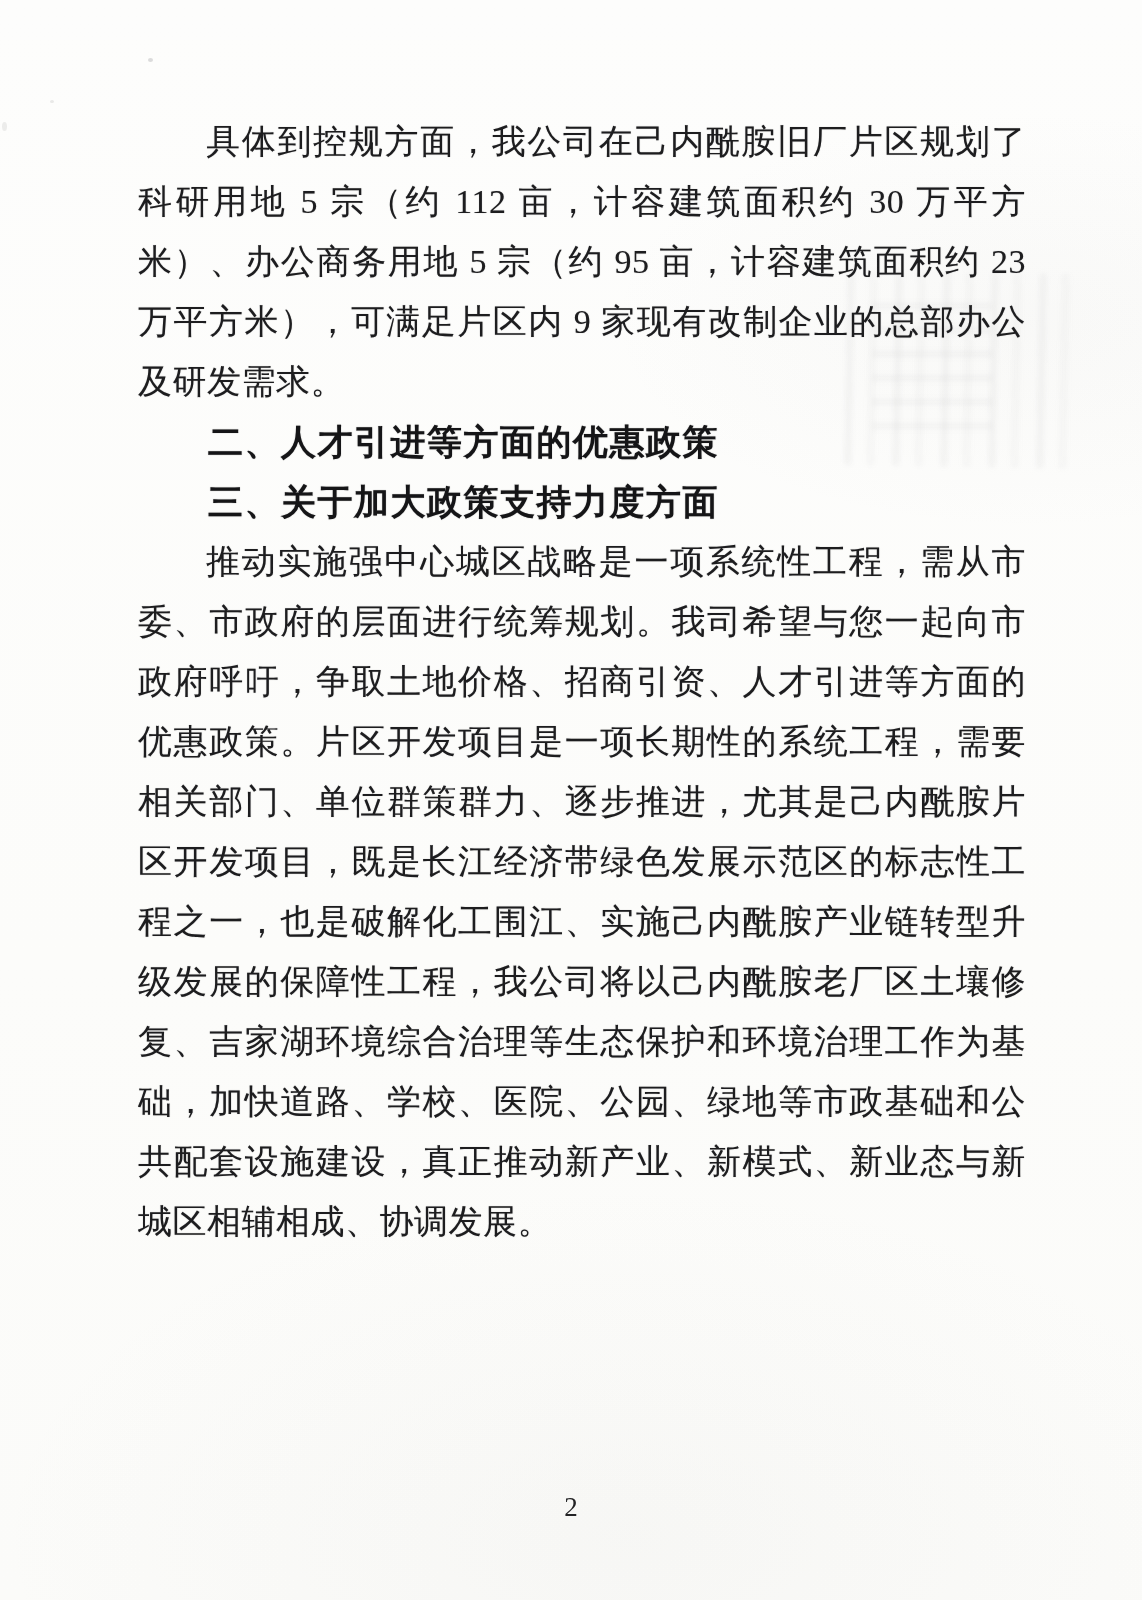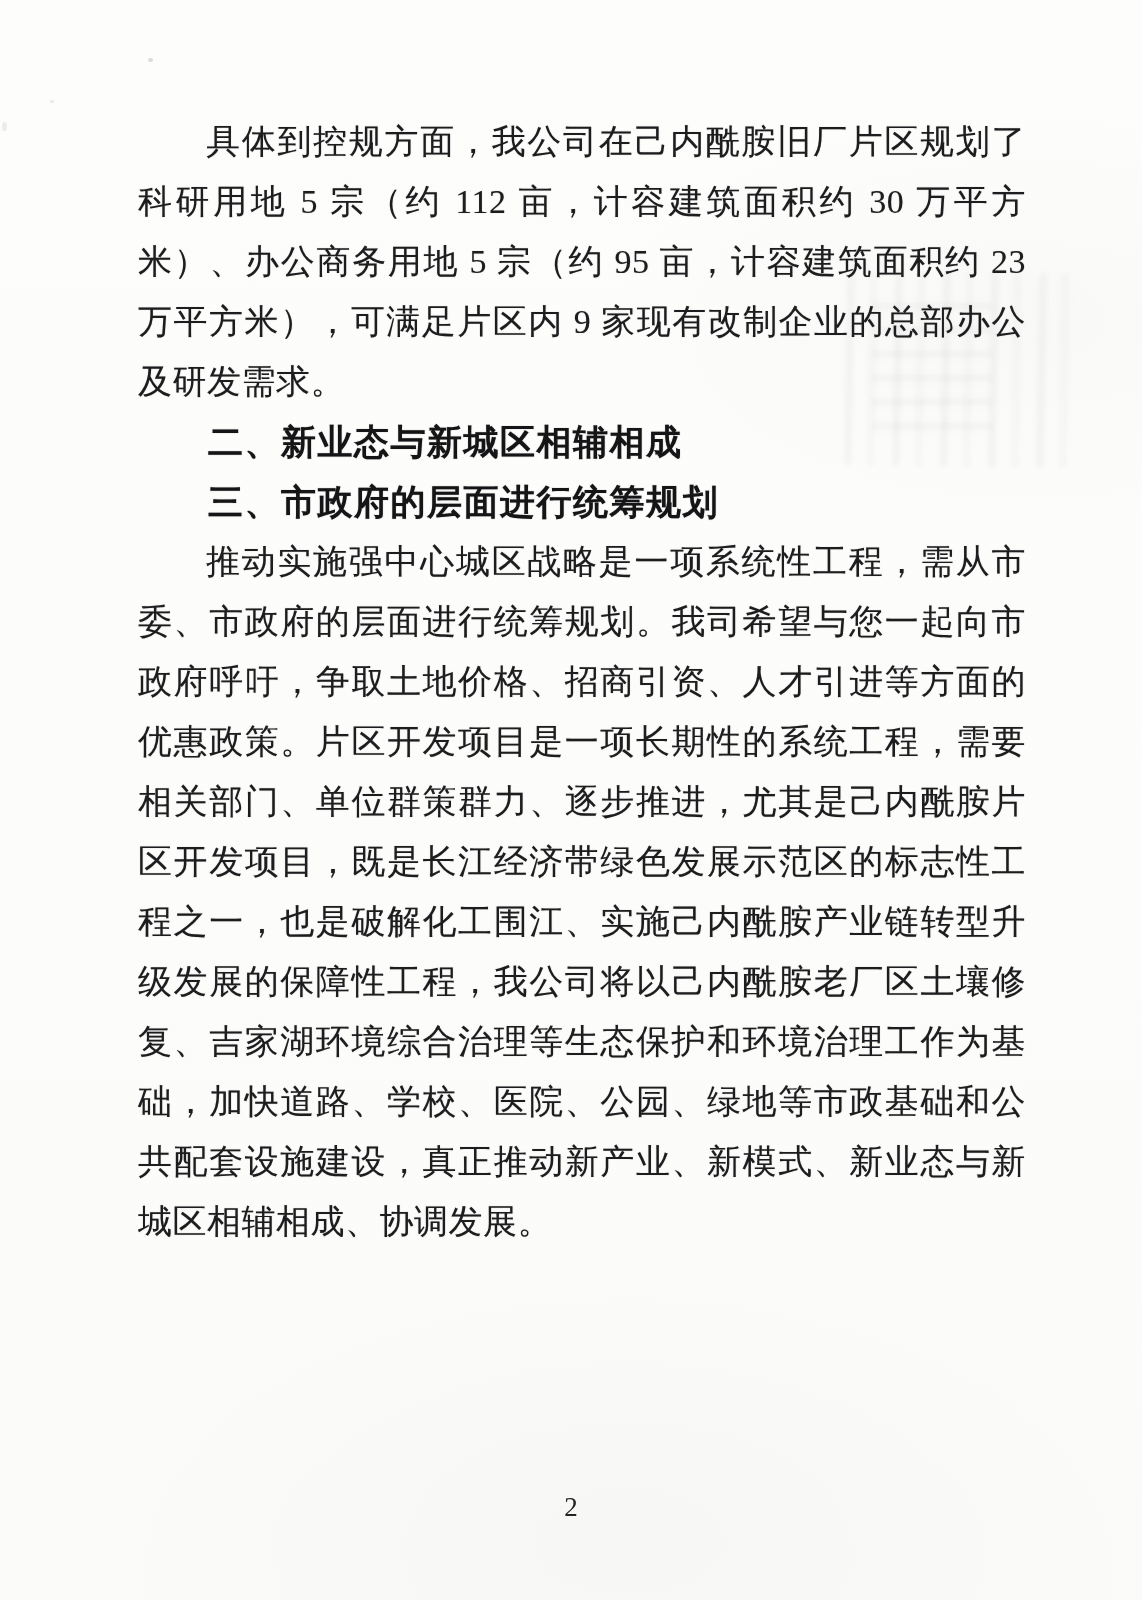--- a/index.html
+++ b/index.html
@@ -105,20 +105,20 @@
 <div class="page">
 
   <div class="bleed bleed-1"></div>
   <div class="bleed bleed-2"></div>
   <div class="speck speck-a"></div>
   <div class="speck speck-b"></div>
   <div class="speck speck-c"></div>
 
   <main class="doc">
     <p class="para">具体到控规方面，我公司在己内酰胺旧厂片区规划了科研用地 5 宗（约 112 亩，计容建筑面积约 30 万平方米）、办公商务用地 5 宗（约 95 亩，计容建筑面积约 23 万平方米），可满足片区内 9 家现有改制企业的总部办公及研发需求。</p>
-    <h2 class="heading">二、新业态与新城区相辅相成</h2>
-    <h2 class="heading">三、市政府的层面进行统筹规划</h2>
+    <h2 class="heading">二、人才引进等方面的优惠政策</h2>
+    <h2 class="heading">三、关于加大政策支持力度方面</h2>
     <p class="para">推动实施强中心城区战略是一项系统性工程，需从市委、市政府的层面进行统筹规划。我司希望与您一起向市政府呼吁，争取土地价格、招商引资、人才引进等方面的优惠政策。片区开发项目是一项长期性的系统工程，需要相关部门、单位群策群力、逐步推进，尤其是己内酰胺片区开发项目，既是长江经济带绿色发展示范区的标志性工程之一，也是破解化工围江、实施己内酰胺产业链转型升级发展的保障性工程，我公司将以己内酰胺老厂区土壤修复、吉家湖环境综合治理等生态保护和环境治理工作为基础，加快道路、学校、医院、公园、绿地等市政基础和公共配套设施建设，真正推动新产业、新模式、新业态与新城区相辅相成、协调发展。</p>
   </main>
 
   <div class="page-number">2</div>
 
 </div>
 
 </body></html>

